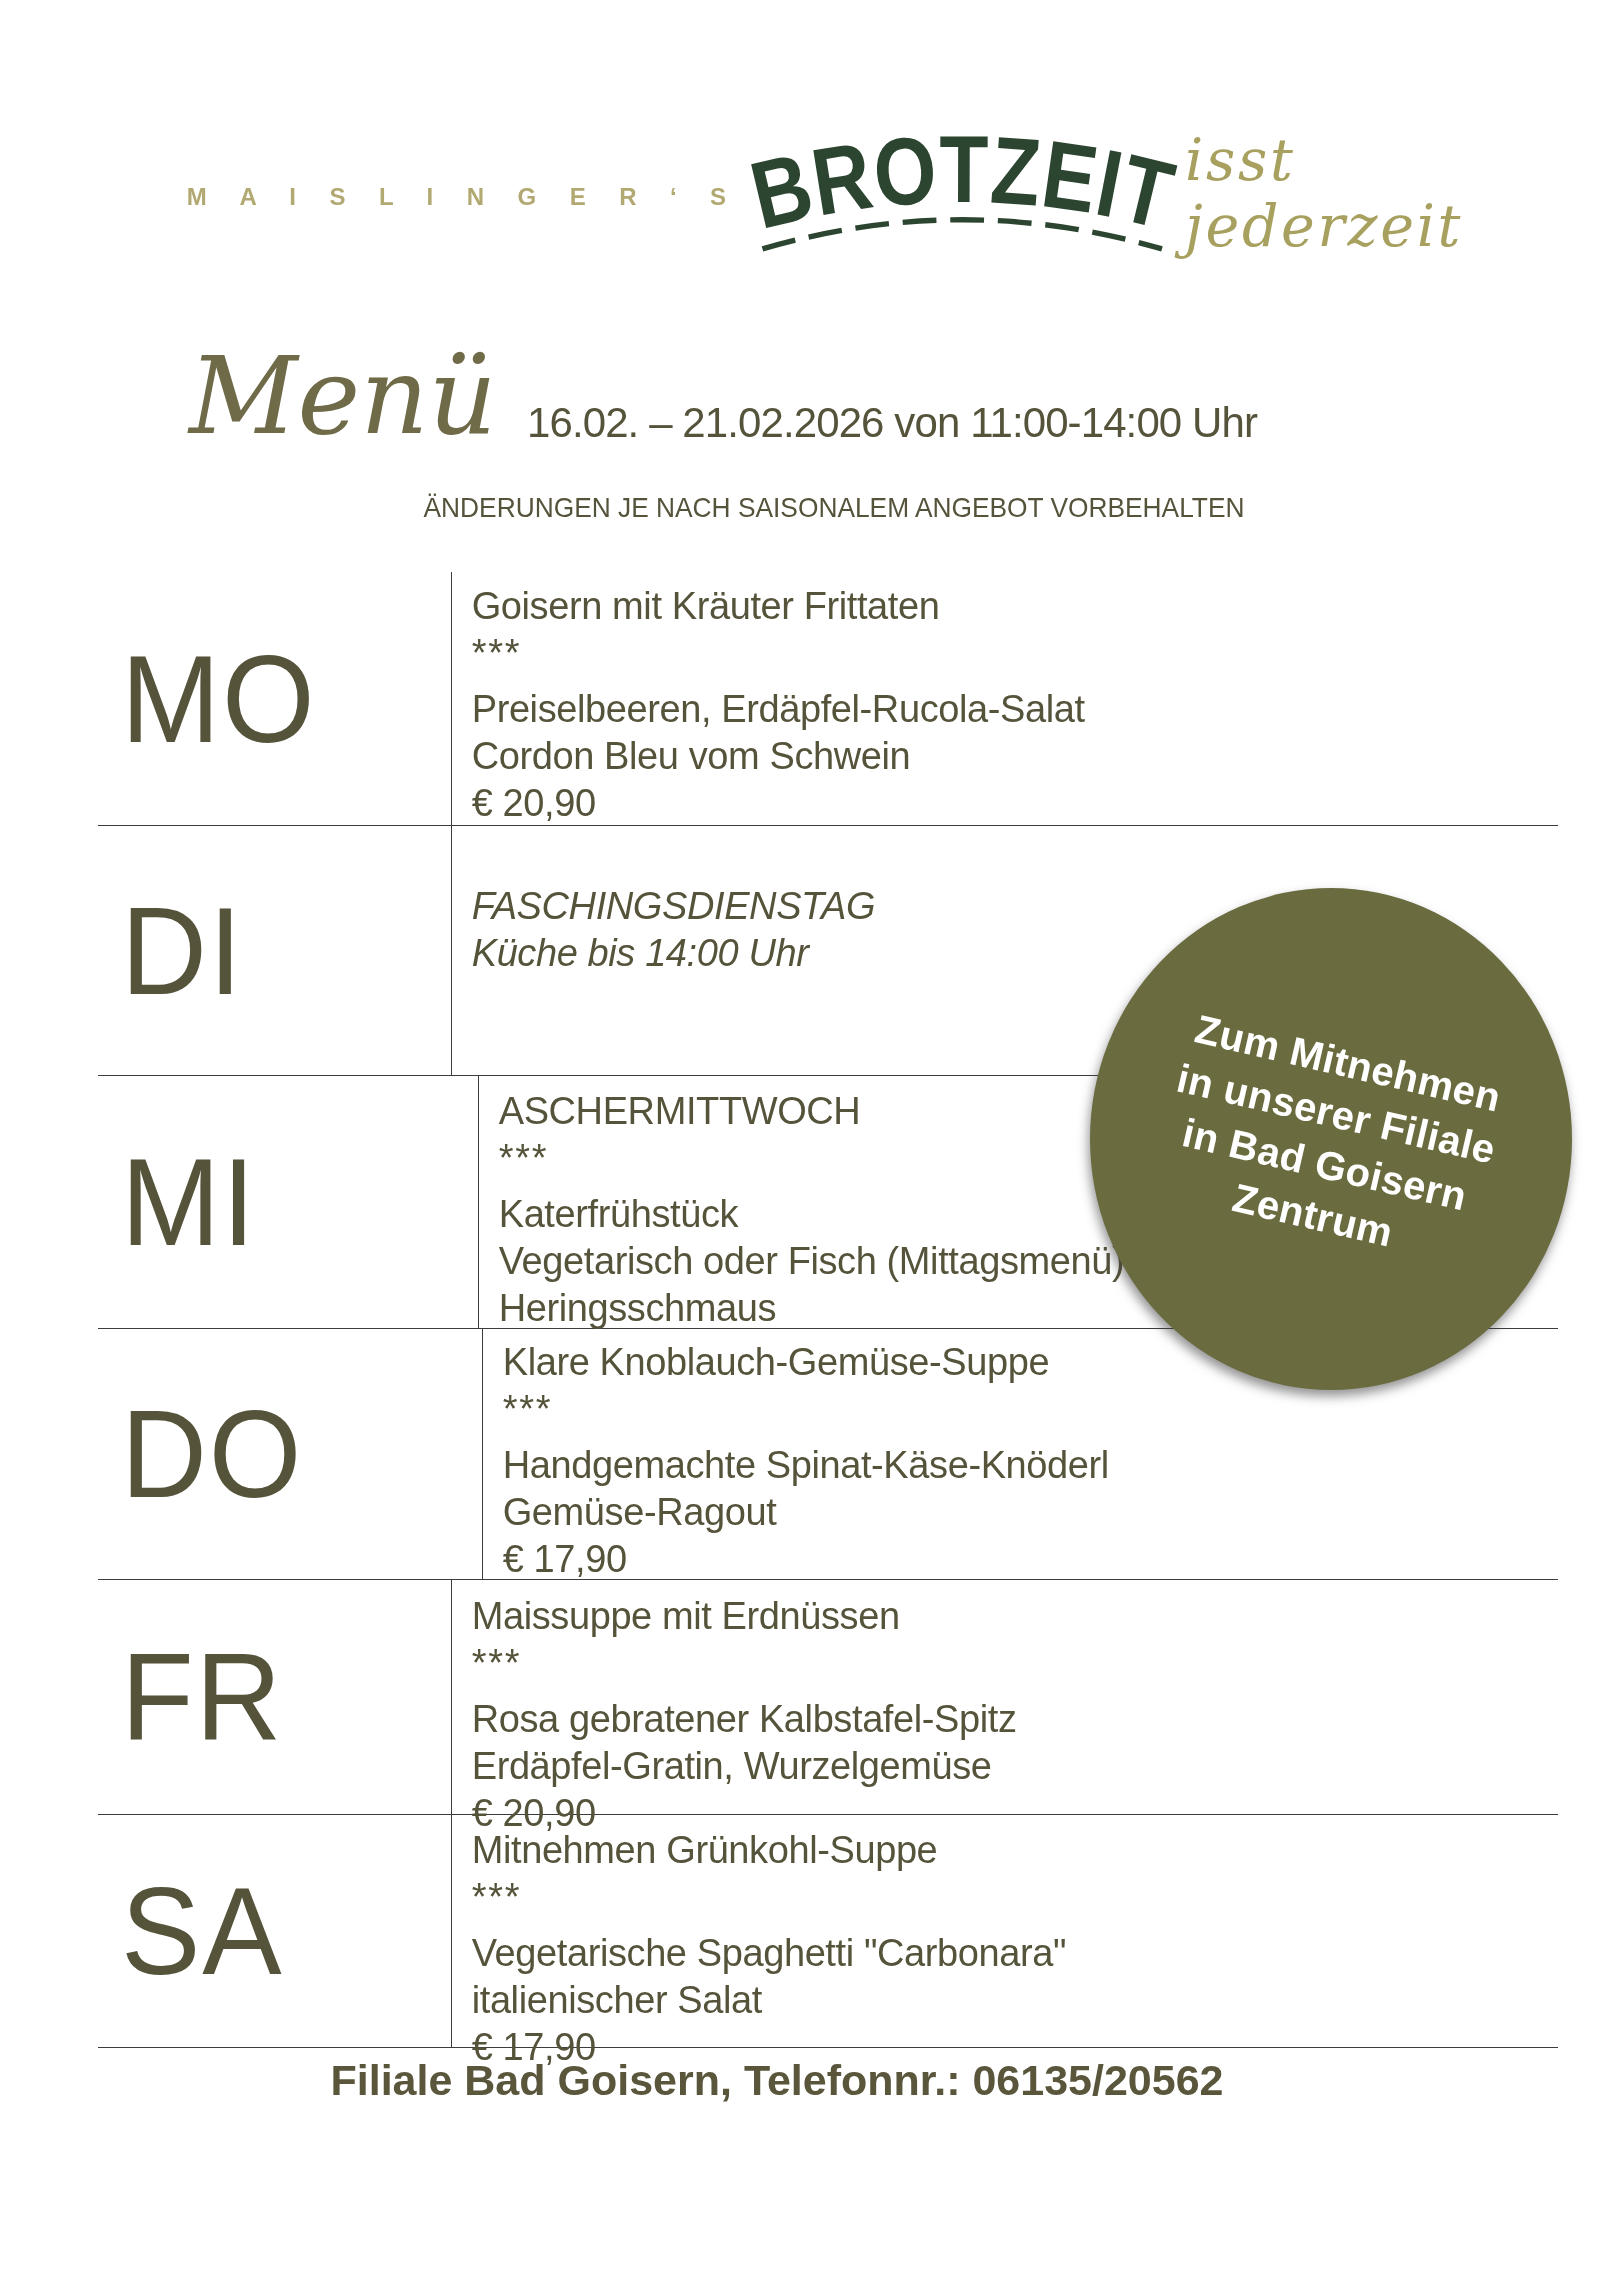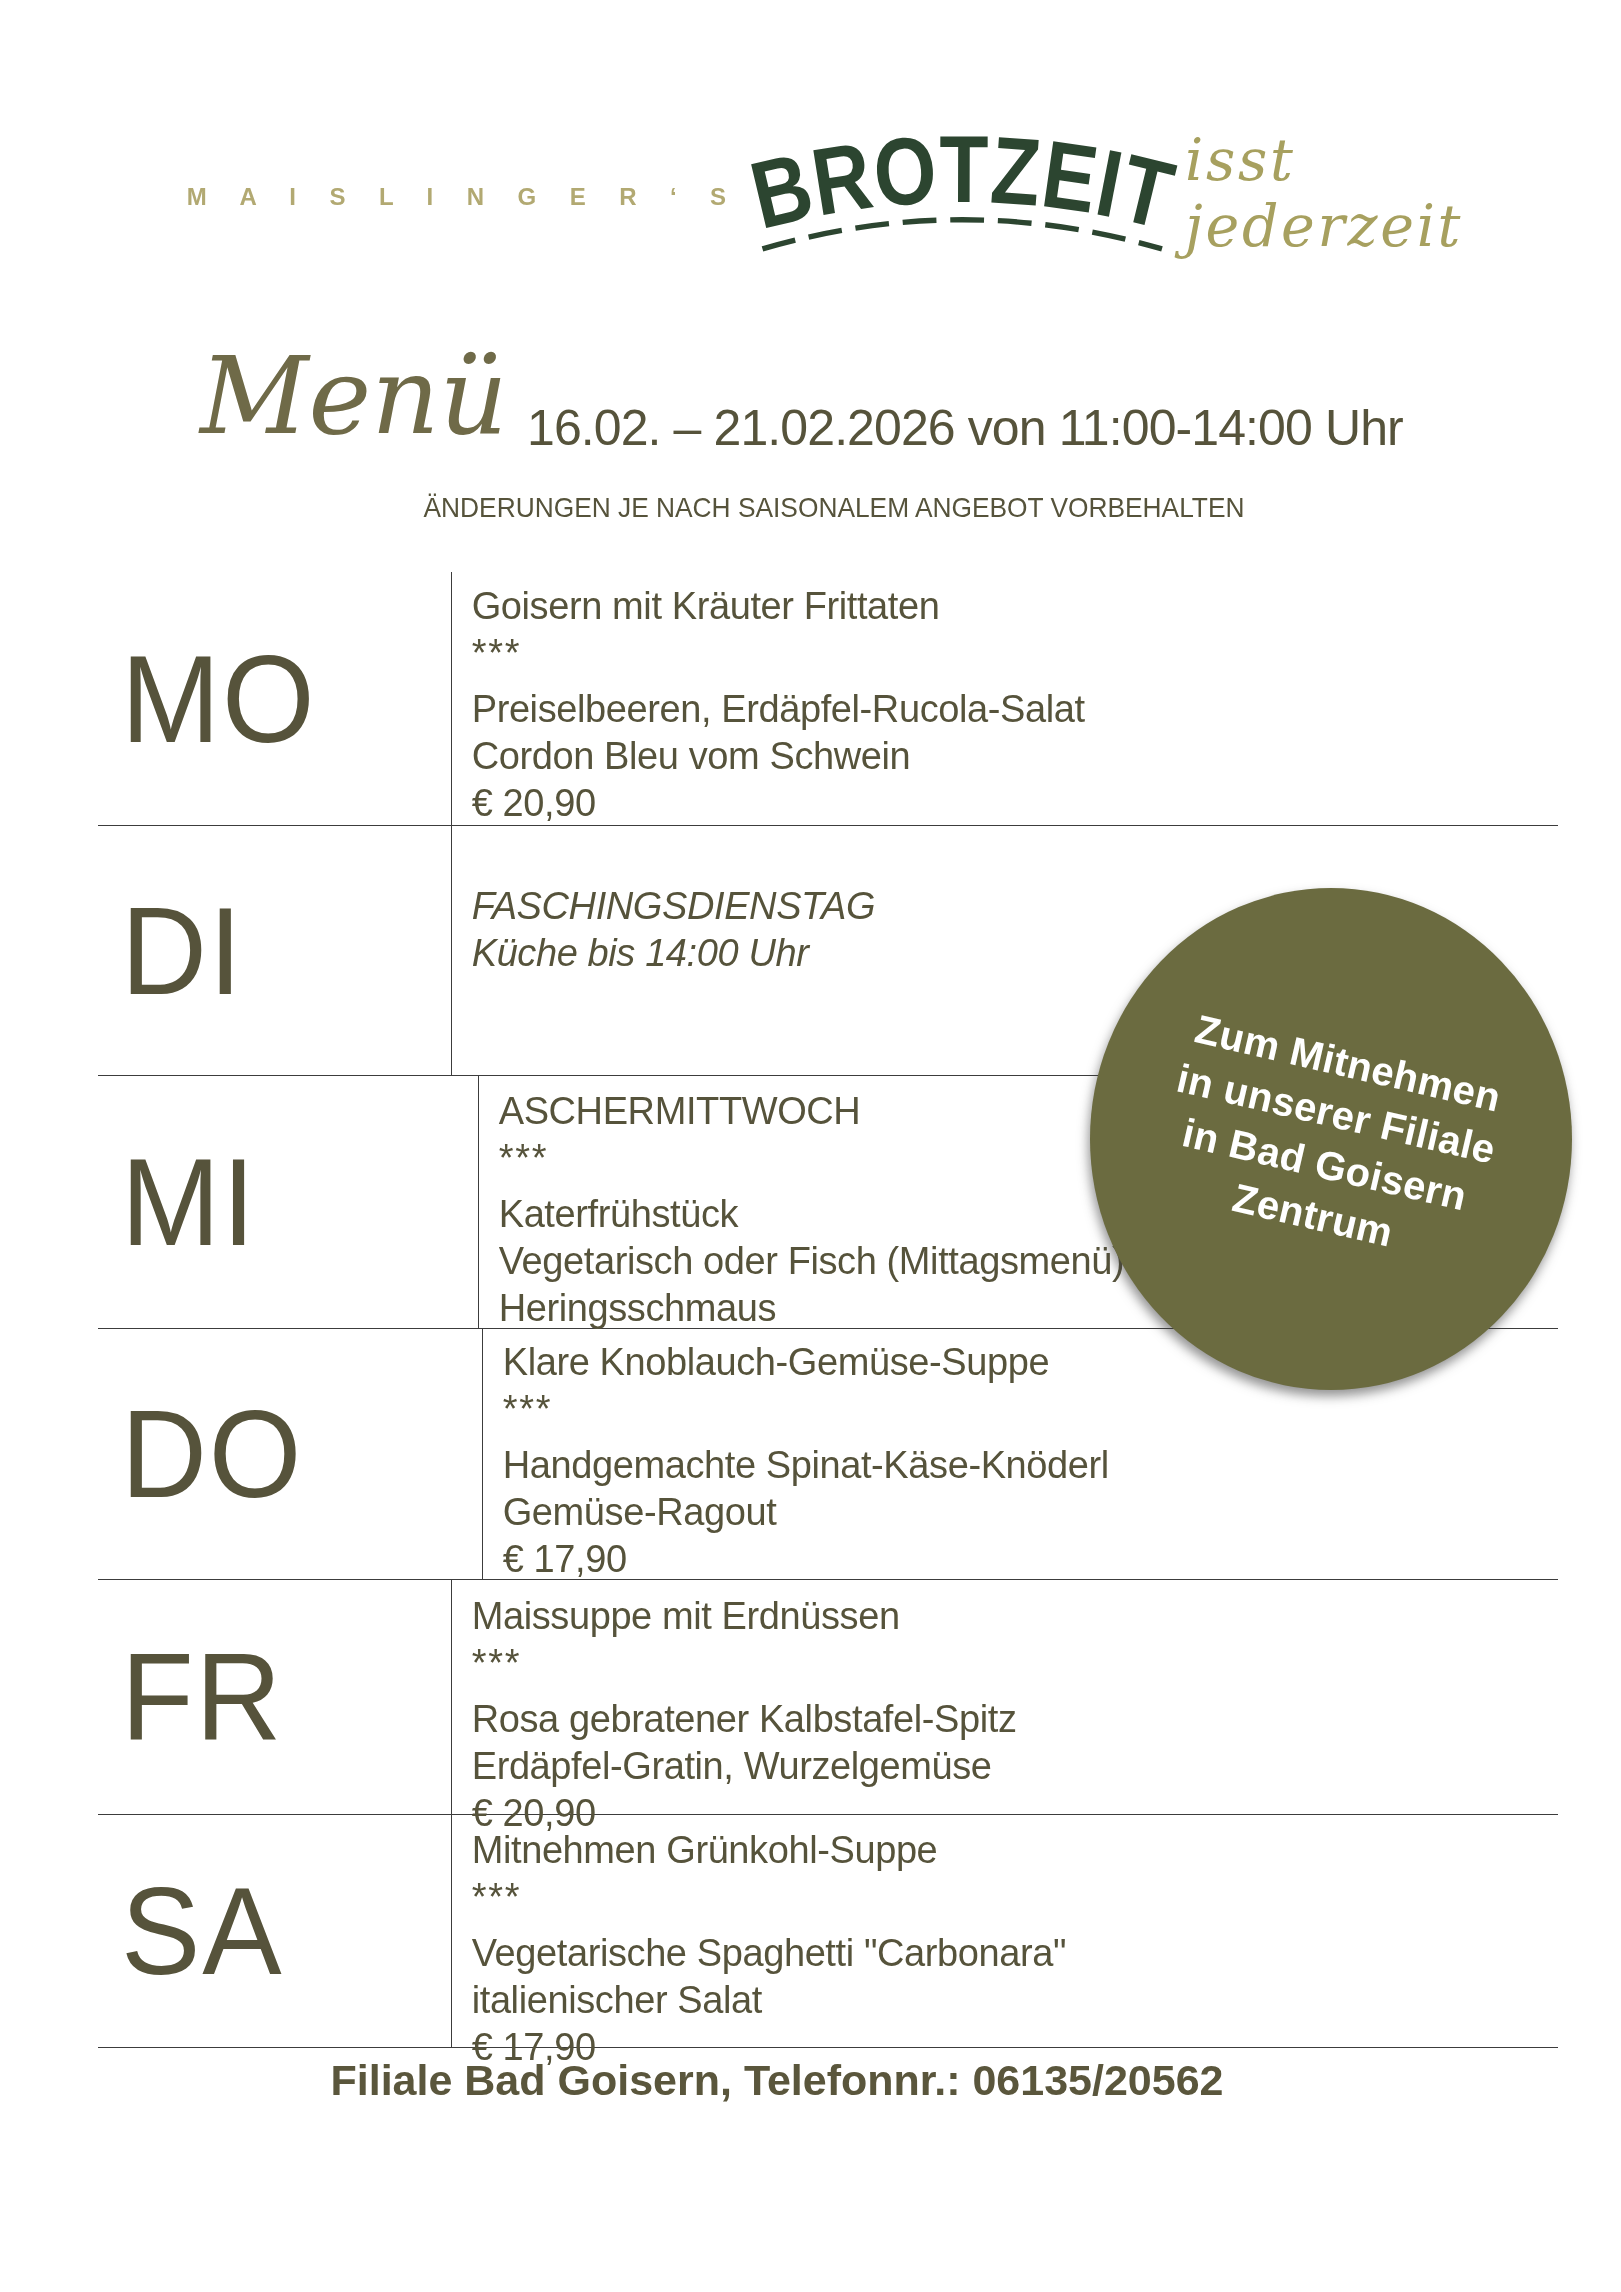--- a/index.html
+++ b/index.html
@@ -30,27 +30,27 @@
   }
   .brand-arch{display:block;margin-top:5.4px;}
   .brand-sub{
     font-family:"DejaVu Serif", serif;font-style:italic;
     font-size:57px;color:var(--script_gold);
     margin-top:-7.2px;letter-spacing:2.7px;
   }
 
   
   .menu-script{
-    position:absolute;left:200px;top:339px;
+    position:absolute;left:189px;top:339px;
     font-family:"DejaVu Serif", serif;font-style:italic;
     font-size:106px;line-height:1.1;color:#6f6a48;
   }
   .date-range{
     position:absolute;left:527px;top:399px;
-    font-size:50px;letter-spacing:-0.9px;color:var(--text);
+    font-size:42px;letter-spacing:-0.9px;color:var(--text);
     white-space:nowrap;
   }
   .disclaimer{
     position:absolute;left:834px;top:492px;transform:translateX(-50%);
     font-size:28px;letter-spacing:0px;color:var(--text);
     white-space:nowrap;transform-origin:center;
     transform:translateX(-50%) scaleX(.94);
   }
 
   

